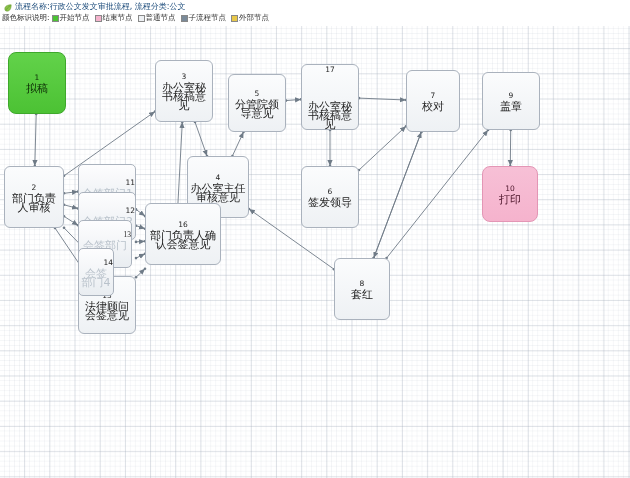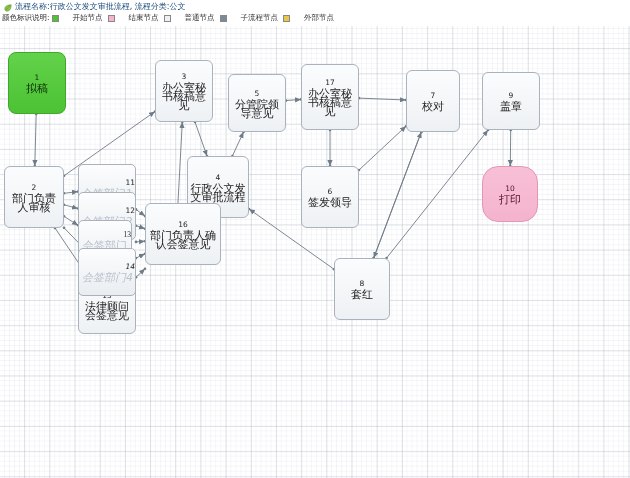--- a/index.html
+++ b/index.html
@@ -20,21 +20,21 @@
     font-size:8px;color:#1a4a7a;white-space:nowrap;letter-spacing:0px;text-align:center;
   }
   .hline2{
     position:absolute;left:2px;top:13px;height:11px;
     display:flex;align-items:flex-start;gap:2px;
     font-size:7.5px;color:#333;white-space:nowrap;
   }
   .leaf-icon{
     width:8px;height:8px;display:inline-block;position:relative;top:1px;
   }
-  .legend-item{display:inline-flex;align-items:center;gap:14px;margin-right:3px;white-space:nowrap;}
+  .legend-item{display:inline-flex;align-items:center;gap:1px;margin-right:3px;white-space:nowrap;}
   .sw{width:5px;height:5px;display:inline-block;border:0.5px solid #888;}
 
   
   .canvas{
     position:absolute;left:0;top:26px;width:630px;height:452px;
     background-color:#ffffff;
     background-image:
       linear-gradient(to right, rgba(160,170,185,0.30) 0.5px, transparent 0.5px),
       linear-gradient(to bottom, rgba(160,170,185,0.30) 0.5px, transparent 0.5px),
       linear-gradient(to right, rgba(170,180,195,0.13) 0.5px, transparent 0.5px),
@@ -60,21 +60,21 @@
     font-size:11px;color:#222;line-height:9px;text-align:center;
     padding:0 2px;word-break:break-all;
   }
   .node.start{
     background:linear-gradient(to bottom,#62d24a 0%, #4cc234 100%);
     border-color:#3ea82b;border-radius:8px;
   }
   .node.start .nid,.node.start .nlabel{color:#0d2c06;}
   .node.end{
     background:linear-gradient(to bottom,#f7c0d6 0%, #f5b3cd 100%);
-    border-color:#e396b5;border-radius:16px;
+    border-color:#e396b5;border-radius:8px;
   }
   .node.end .nid,.node.end .nlabel{color:#4a1328;}
   .node.stacked{border-radius:5px;}
   .node.faded .nlabel{color:#b9c2cb;}
 
   
   .node.strip{
     background:linear-gradient(to bottom,#fdfdfe 0%, #e9edf1 100%);
     align-items:flex-end;
   }
@@ -213,21 +213,21 @@
         <div class="node" style="left: 4px; top: 140px; width: 60px; height: 62px; z-index: 20;">
           <div class="nid">2</div>
           <div class="nlabel">部门负责人审核</div>
         </div>
         <div class="node" style="left: 155px; top: 34px; width: 58px; height: 62px; z-index: 20;">
           <div class="nid">3</div>
           <div class="nlabel">办公室秘书核稿意见</div>
         </div>
         <div class="node" style="left: 187px; top: 130px; width: 62px; height: 62px; z-index: 20;">
           <div class="nid">4</div>
-          <div class="nlabel">行政公文发文审批流程</div>
+          <div class="nlabel">办公室主任审核意见</div>
         </div>
         <div class="node" style="left: 228px; top: 48px; width: 58px; height: 58px; z-index: 20;">
           <div class="nid">5</div>
           <div class="nlabel">分管院领导意见</div>
         </div>
         <div class="node" style="left: 301px; top: 140px; width: 58px; height: 62px; z-index: 20;">
           <div class="nid">6</div>
           <div class="nlabel">签发领导</div>
         </div>
         <div class="node" style="left: 406px; top: 44px; width: 54px; height: 62px; z-index: 20;">
@@ -251,32 +251,32 @@
           <div class="nlabel">会签部门1</div>
         </div>
         <div class="node stacked strip faded" style="left: 78px; top: 166px; width: 58px; height: 48px; z-index: 21;">
           <div class="nid">12</div>
           <div class="nlabel">会签部门2</div>
         </div>
         <div class="node stacked strip faded" style="left: 78px; top: 194px; width: 54px; height: 48px; z-index: 22; font-family: Liberation Serif, serif;">
           <div class="nid">13</div>
           <div class="nlabel">会签部门3</div>
         </div>
-        <div class="node stacked strip faded" style="left: 78px; top: 222px; width: 58px; height: 48px; z-index: 23; font-style: italic;">
+        <div class="node stacked strip faded" style="left: 78px; top: 222px; width: 36px; height: 48px; z-index: 23;">
           <div class="nid">14</div>
           <div class="nlabel">会签部门4</div>
         </div>
         <div class="node" style="left: 78px; top: 250px; width: 58px; height: 58px; z-index: 20;">
           <div class="nid">15</div>
           <div class="nlabel">法律顾问会签意见</div>
         </div>
         <div class="node" style="left: 145px; top: 177px; width: 76px; height: 62px; z-index: 20;">
           <div class="nid">16</div>
           <div class="nlabel">部门负责人确认会签意见</div>
         </div>
-        <div class="node" style="left: 301px; top: 38px; width: 58px; height: 66px; z-index: 20;">
+        <div class="node" style="left: 301px; top: 38px; width: 58px; height: 66px; z-index: 20; justify-content: space-between;">
           <div class="nid">17</div>
           <div class="nlabel">办公室秘书核稿意见</div>
         </div>
       </div>
   </div>
 
 </div>
 
 </body></html>

